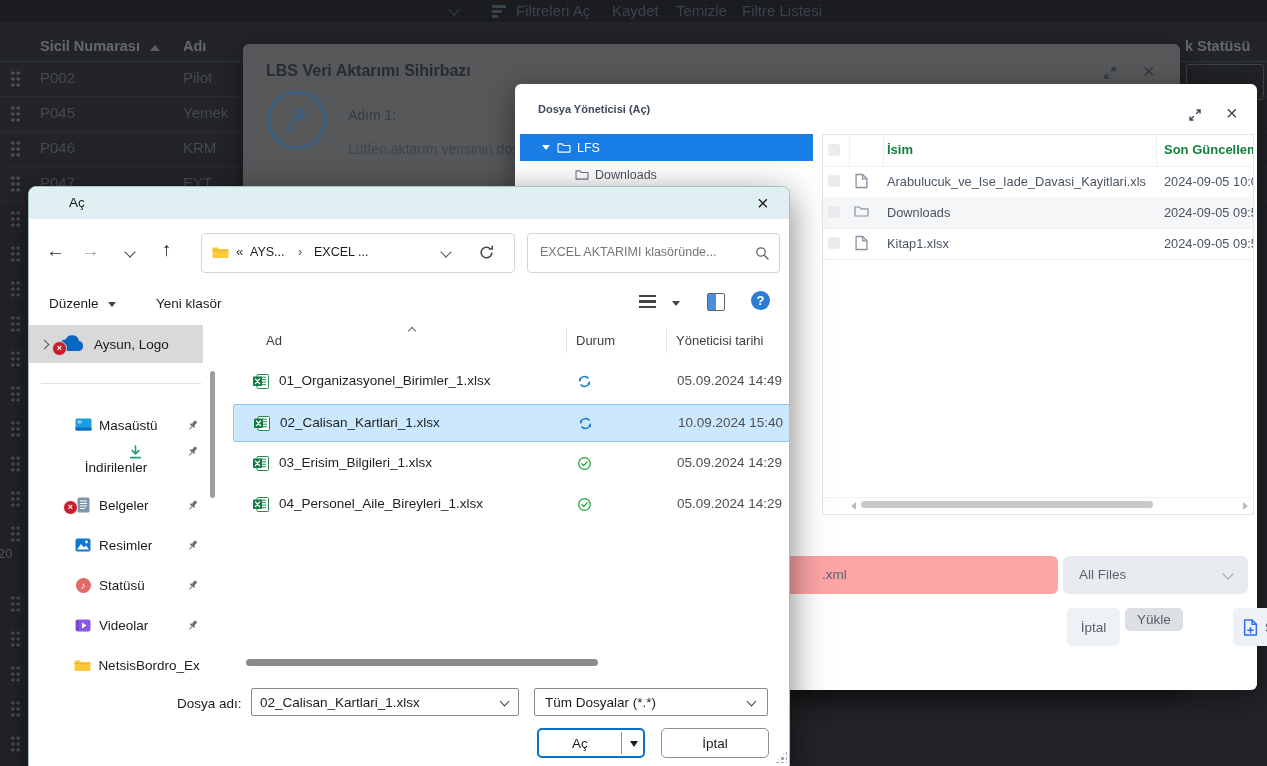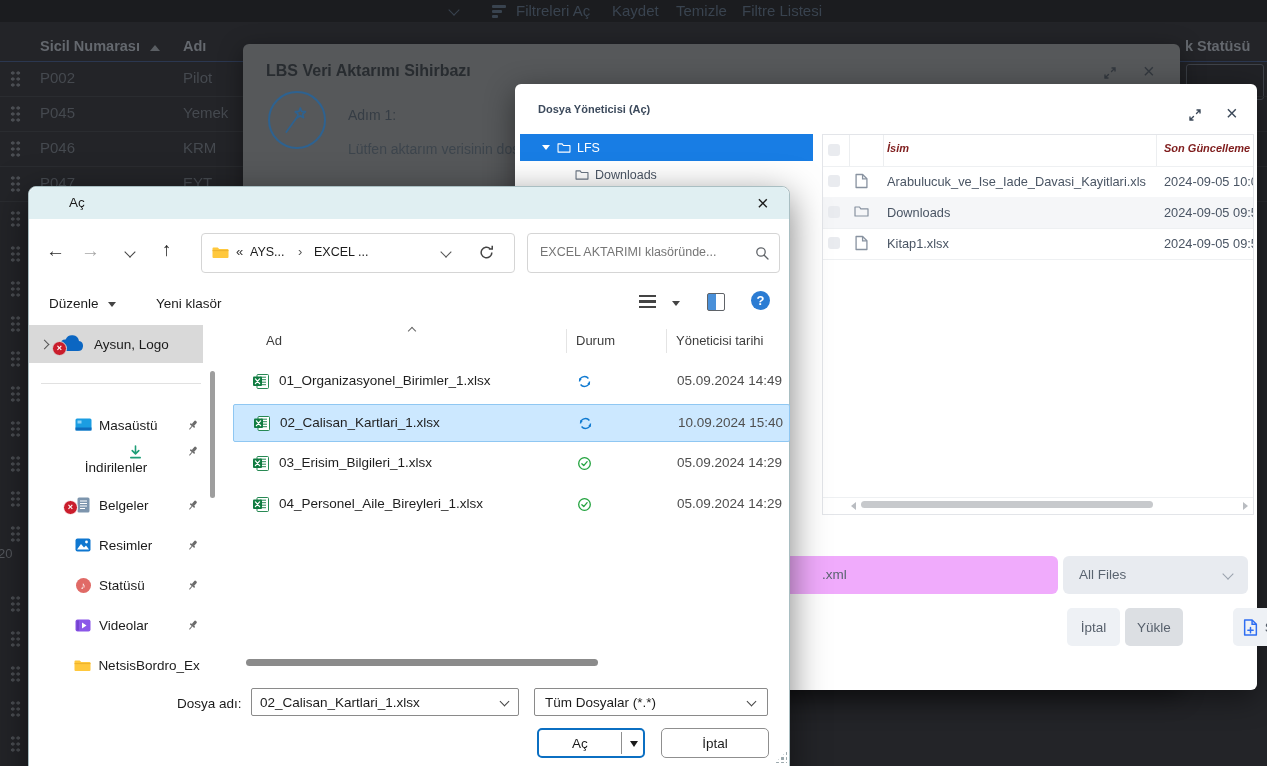--- a/index.html
+++ b/index.html
@@ -39,22 +39,22 @@
   .fm .title{font-size:11px;font-weight:600;color:#3c4a5c;}
   .fm-tree-row{left:5px;width:293px;height:27px;display:flex;align-items:center;font-size:12.5px;}
   .fm-tree-row.sel{background:#187de4;color:#fff;}
   .fm-panel{left:307px;top:50px;width:430px;height:379px;border:1px solid #e3e5e9;overflow:hidden;background:#fff;}
   .fm-row{position:absolute;left:0;width:430px;height:31px;border-bottom:1px solid #eef0f2;}
   .fm-row.alt{background:#f5f6f8;}
   .fm-check{position:absolute;width:12px;height:12px;border-radius:3px;background:#e9ebef;top:9px;left:5px;}
   .fm-colsep{position:absolute;top:0;width:1px;height:31px;background:#eceef0;}
   .fm-name{position:absolute;left:64px;top:8px;font-size:12.8px;}
   .fm-date{position:absolute;left:341px;top:8px;font-size:12.8px;white-space:nowrap;}
-  .fm-hdr{font-weight:bold;color:#7f1d1d;font-size:11px;font-style:italic;}
-  .fm-input{background:#f0abfc;border-radius:6px;color:#5a6470;font-size:13.5px;}
+  .fm-hdr{font-weight:bold;color:#15803d;font-size:13px;}
+  .fm-input{background:#fca5a5;border-radius:6px;color:#5a6470;font-size:13.5px;}
   .fm-btn{display:flex;align-items:center;justify-content:center;background:#eef1f5;border-radius:5px;
           color:#57606c;font-size:13.5px;}
   .fm-btn.pressed{background:#dcdfe3;}
 
   
   .win{left:28px;top:186px;width:762px;height:600px;background:#fff;border-radius:8px 8px 0 0;
        box-shadow:0 10px 36px rgba(0,0,0,.5);color:#1b1b1b;font-size:13px;border:1px solid #a9bec2;box-sizing:border-box;}
   .win-titlebar{left:0;top:0;width:100%;height:32px;background:#e0eff2;border-radius:8px 8px 0 0;}
   .chrome{width:18px;height:18px;border-radius:50%;position:relative;
           background:conic-gradient(from -110deg,#ea4335 0 120deg,#fbbc04 0 240deg,#34a853 0 360deg);}
@@ -233,21 +233,21 @@
       <span class="a nowrap" style="left:282px;top:11px;">.xml</span>
     </div>
     <div class="a fm-input" style="left:548px;top:472px;width:185px;height:38px;background:#e8ebf0;">
       <span class="a" style="left:16px;top:11px;">All Files</span>
       <span class="a chev" style="right:16px;top:14px;color:#9aa2ad;"></span>
     </div>
 
     <div class="a fm-btn" style="left:552px;top:524px;width:53px;height:38px;">
       <span>İptal</span>
     </div>
-    <div class="a fm-btn pressed" style="left:610px;top:524px;width:58px;height:38px;">
+    <div class="a fm-btn pressed" style="left:610px;top:524px;width:58px;height:23px;">
       <span>Yükle</span>
     </div>
     <div class="a fm-btn" style="left:672px;top:524px;width:65px;height:38px;margin-left:46px;">
       <svg width="15" height="17" viewBox="0 0 14 16" style="margin-right:7px;">
           <path d="M1.5 1h7l4 4v10h-11z" fill="none" stroke="#2f6ef2" stroke-width="1.4" stroke-linejoin="round"></path>
           <path d="M8.5 1v4h4" fill="none" stroke="#2f6ef2" stroke-width="1.4"></path>
           <path d="M7 8v5M4.5 10.5h5" stroke="#2f6ef2" stroke-width="1.4" stroke-linecap="round"></path>
         </svg>
       <span>Seç</span>
     </div>

